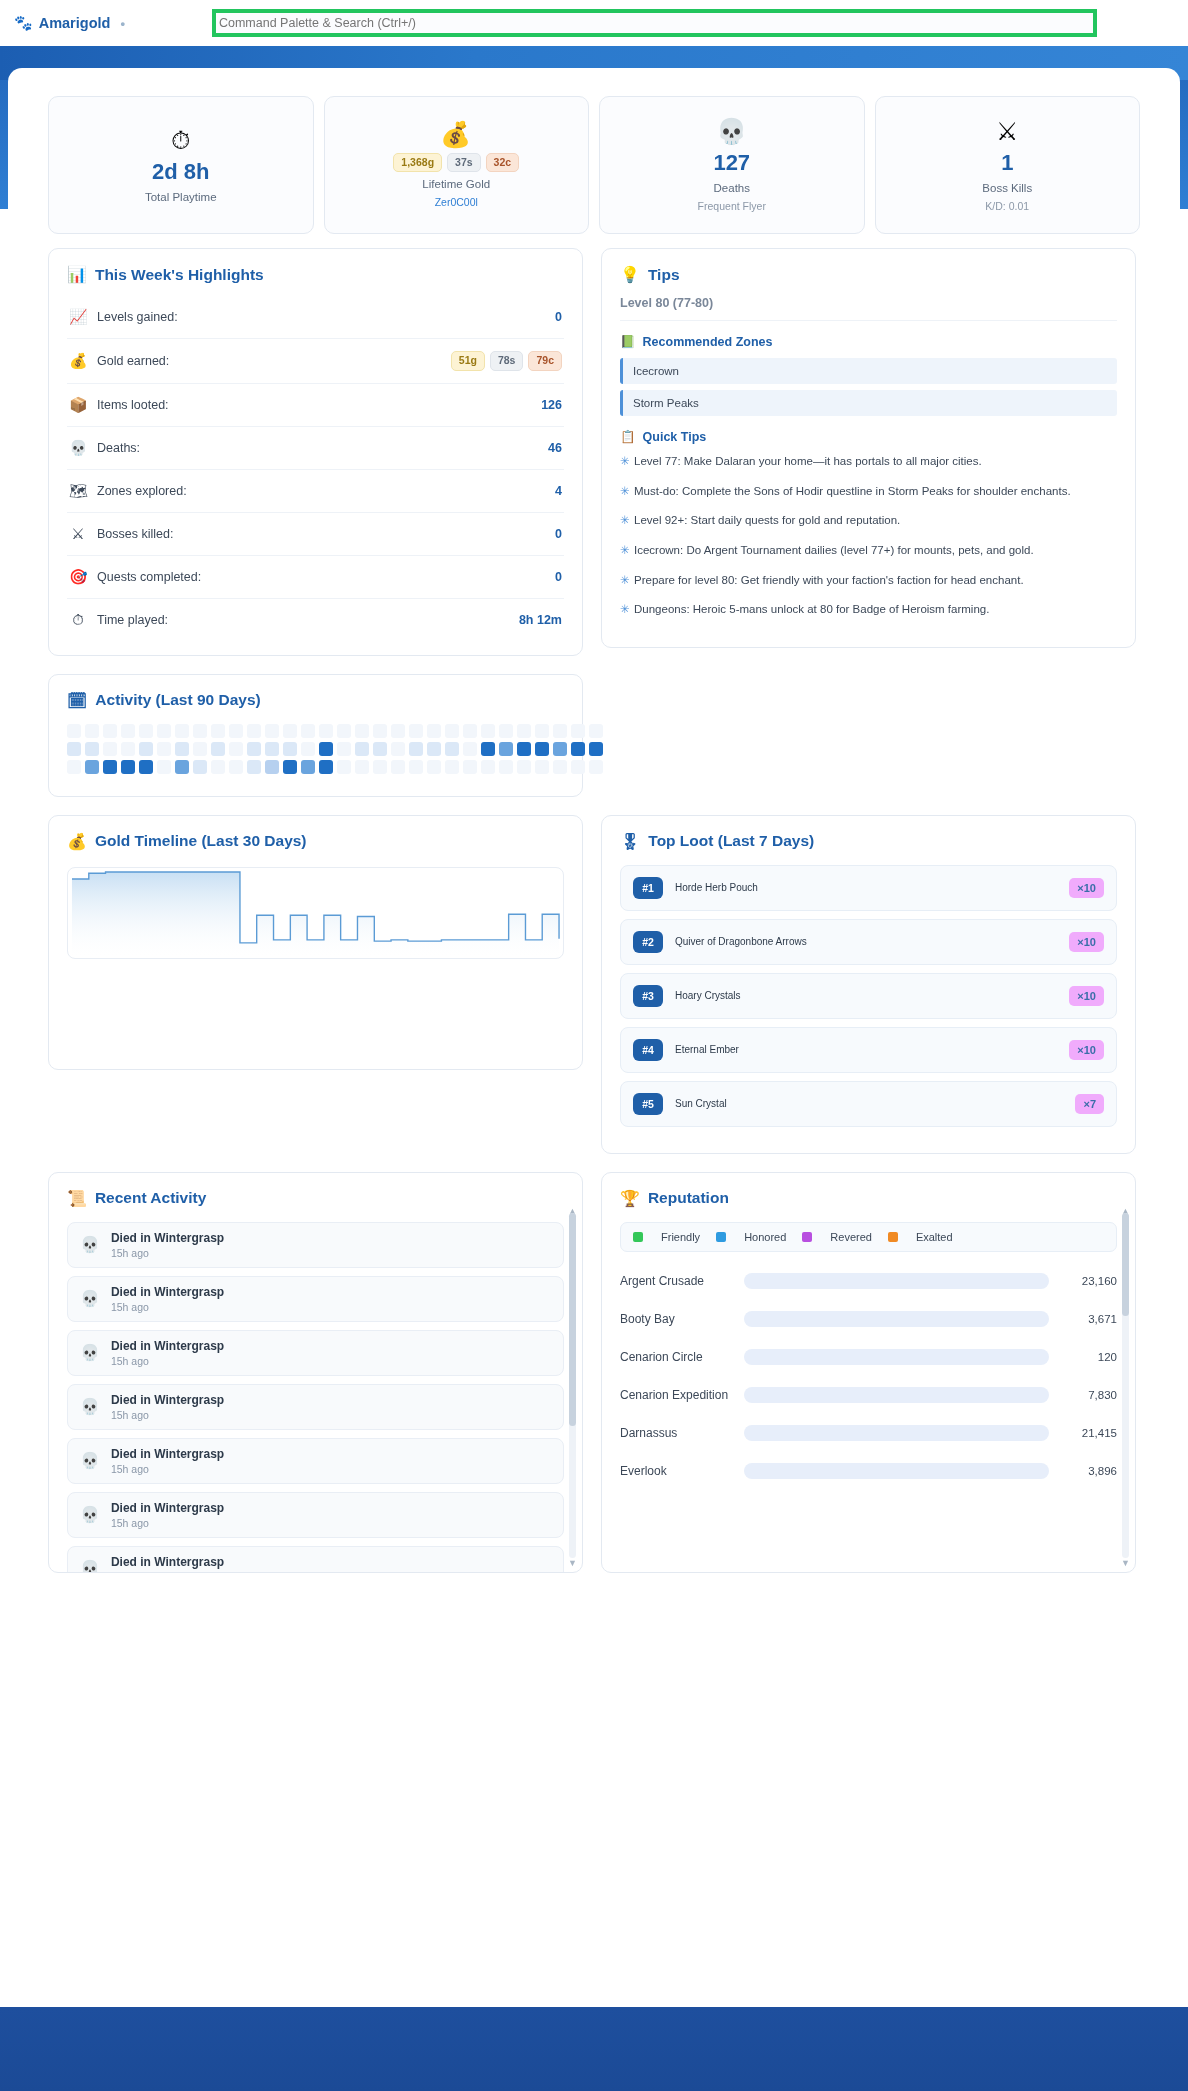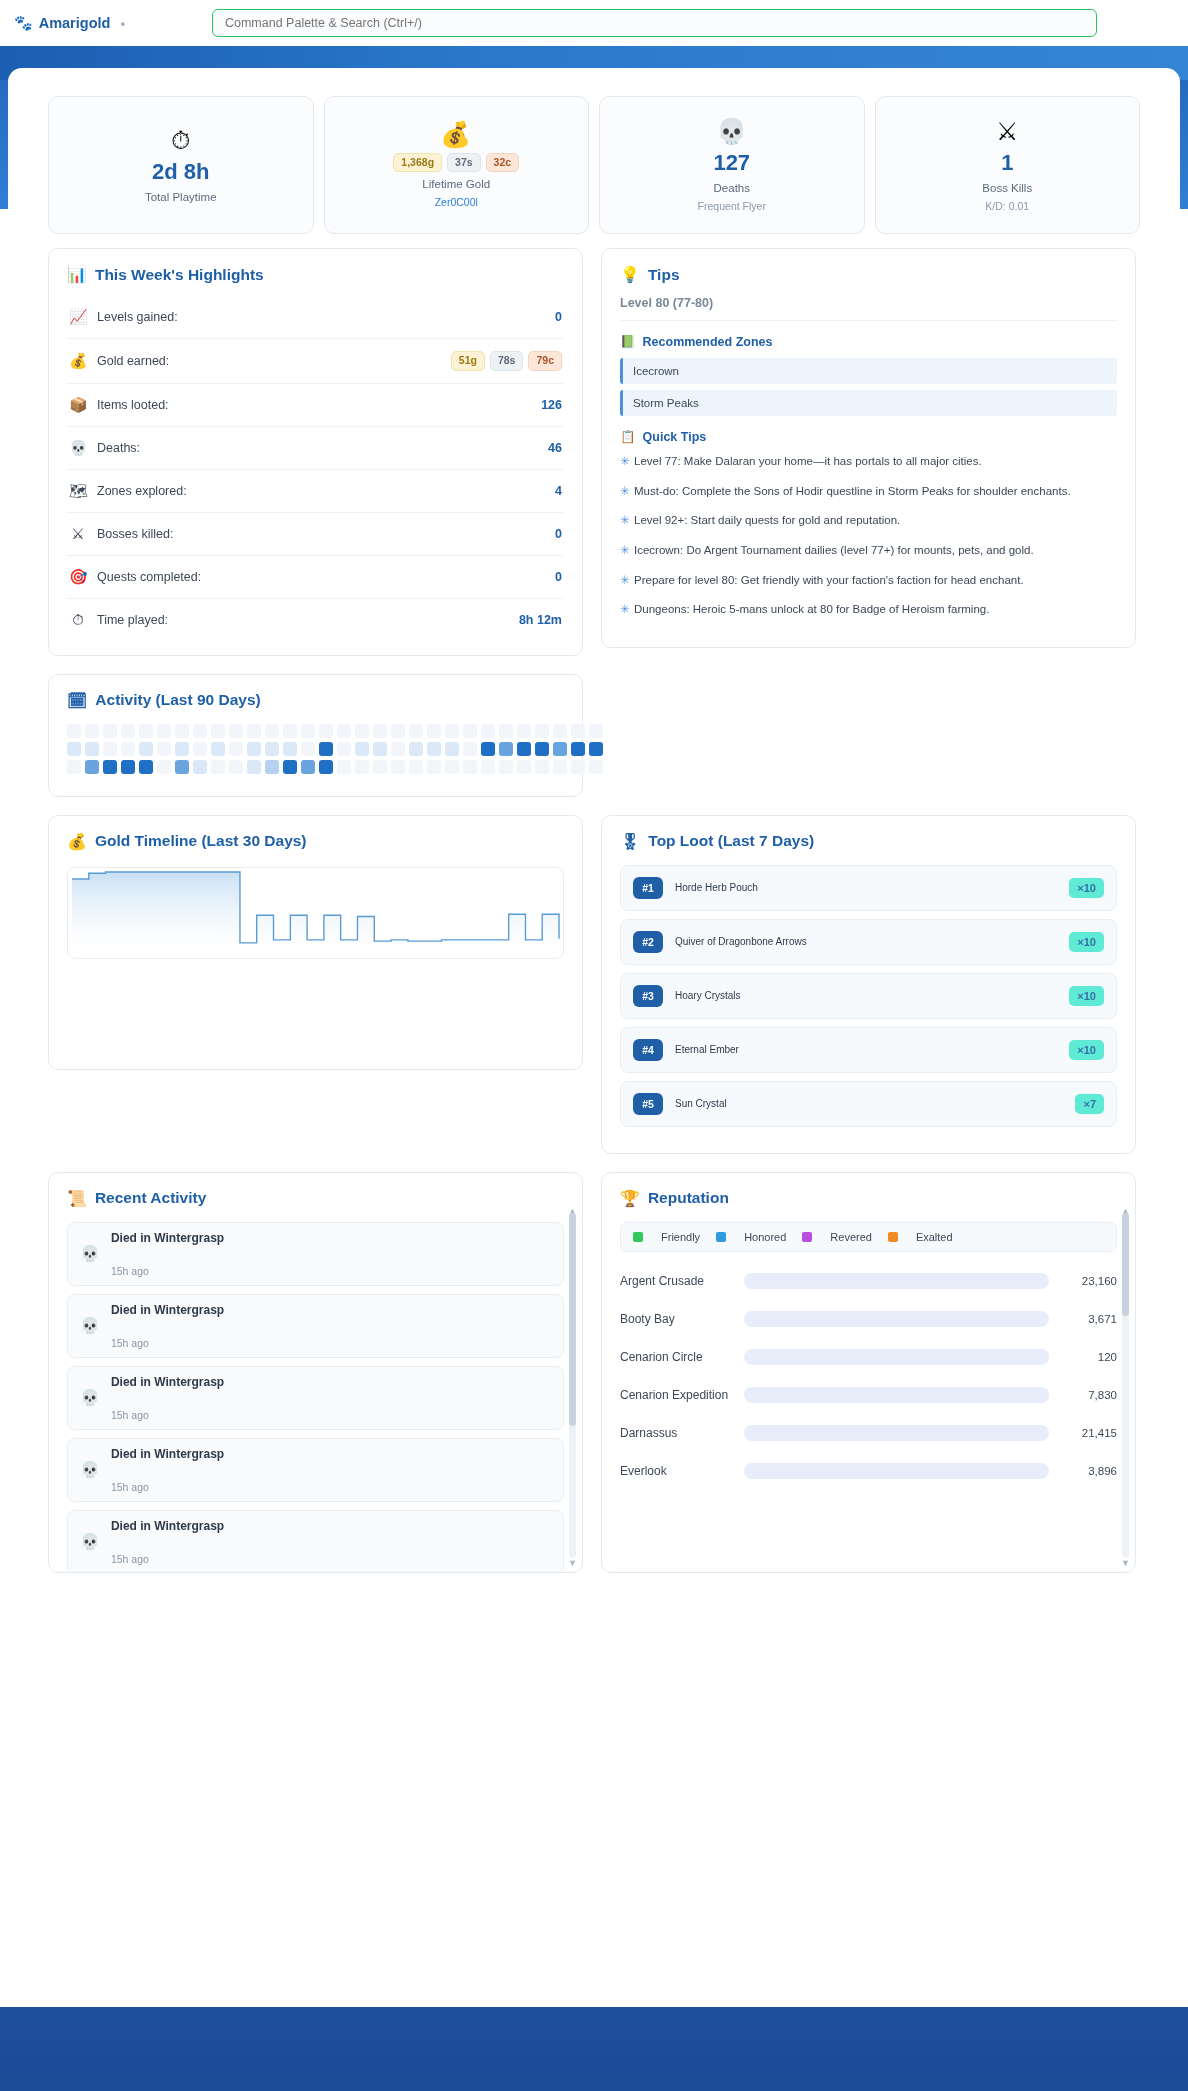--- a/index.html
+++ b/index.html
@@ -32,26 +32,26 @@
     font-weight: bold;
     color: #1f5fa8;
     white-space: nowrap;
   }
   .brand-icon { font-size: 15px; }
   .brand-dot { color: #9bb4cc; font-size: 13px; margin-left: 4px; }
   .search-wrap { flex: 1; display: flex; justify-content: center; }
   .search-input {
     width: 885px;
     height: 28px;
-    border: 1px solid #22c55e;
-    border-radius: 6px;
+    border: 4px solid #22c55e;
+    border-radius: 0;
     background: #fbfcfe;
     font-size: 12.5px;
     color: #8a97a8;
-    padding: 0 12px;
+    padding: 0 3px;
     font-family: "Liberation Sans", sans-serif;
   }
 
   .blueband {
     height: 34px;
     background: linear-gradient(90deg, #1c5eb2 0%, #2a78cb 40%, #3585d6 100%);
   }
 
   .page {
     background: #ffffff;
@@ -226,21 +226,21 @@
     color: #fff;
     font-size: 10.5px;
     font-weight: bold;
     border-radius: 6px;
     padding: 5px 7px;
     min-width: 30px;
     text-align: center;
   }
   .loot-name { flex: 1; font-size: 10px; color: #2d3a4a; }
   .qty {
-    background: #5eead4;
+    background: #f0abfc;
     color: #3a6ea8;
     font-size: 11px;
     font-weight: bold;
     border-radius: 5px;
     padding: 4px 8px;
   }
 
   
   .scrollcard { position: relative; }
   .scroll-body {
@@ -253,21 +253,21 @@
     align-items: center;
     gap: 11px;
     background: #f8fafc;
     border: 1px solid #e9eef5;
     border-radius: 8px;
     padding: 8px 12px;
     margin-bottom: 8px;
   }
   .act-icon { font-size: 16px; }
   .act-title { font-size: 12px; font-weight: bold; color: #2d3a4a; }
-  .act-time { font-size: 10.5px; color: #8a97a8; margin-top: 20px; }
+  .act-time { font-size: 10.5px; color: #8a97a8; margin-top: 2px; }
   .scrollbar {
     position: absolute;
     right: 6px; top: 40px; bottom: 14px;
     width: 7px;
     background: #eef2f7;
     border-radius: 4px;
   }
   .scrollbar .thumb {
     position: absolute;
     left: 0; top: 0;

